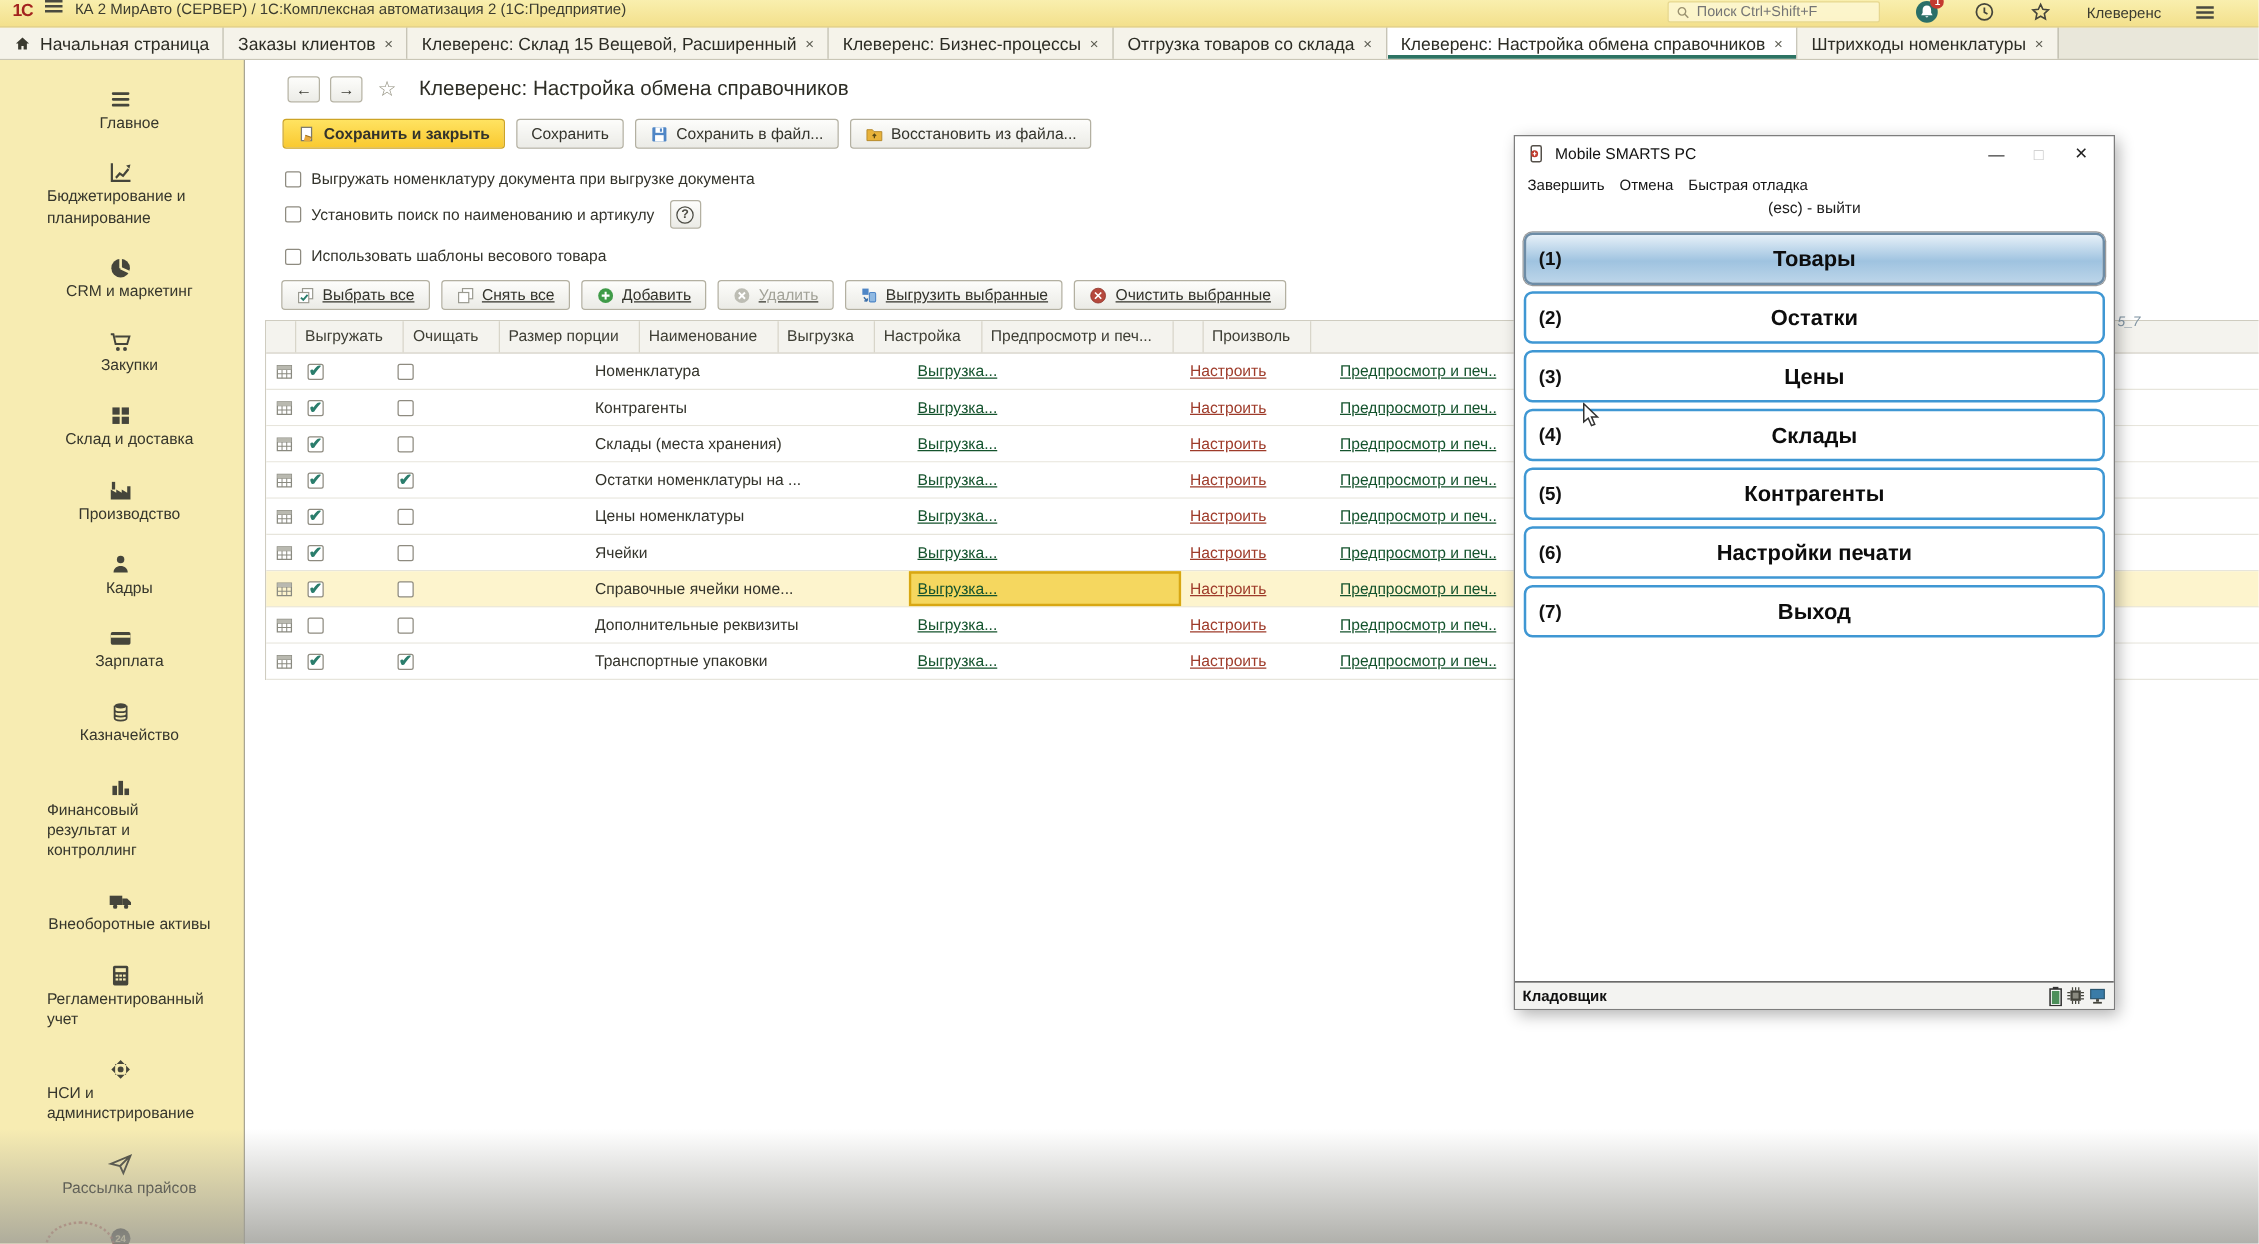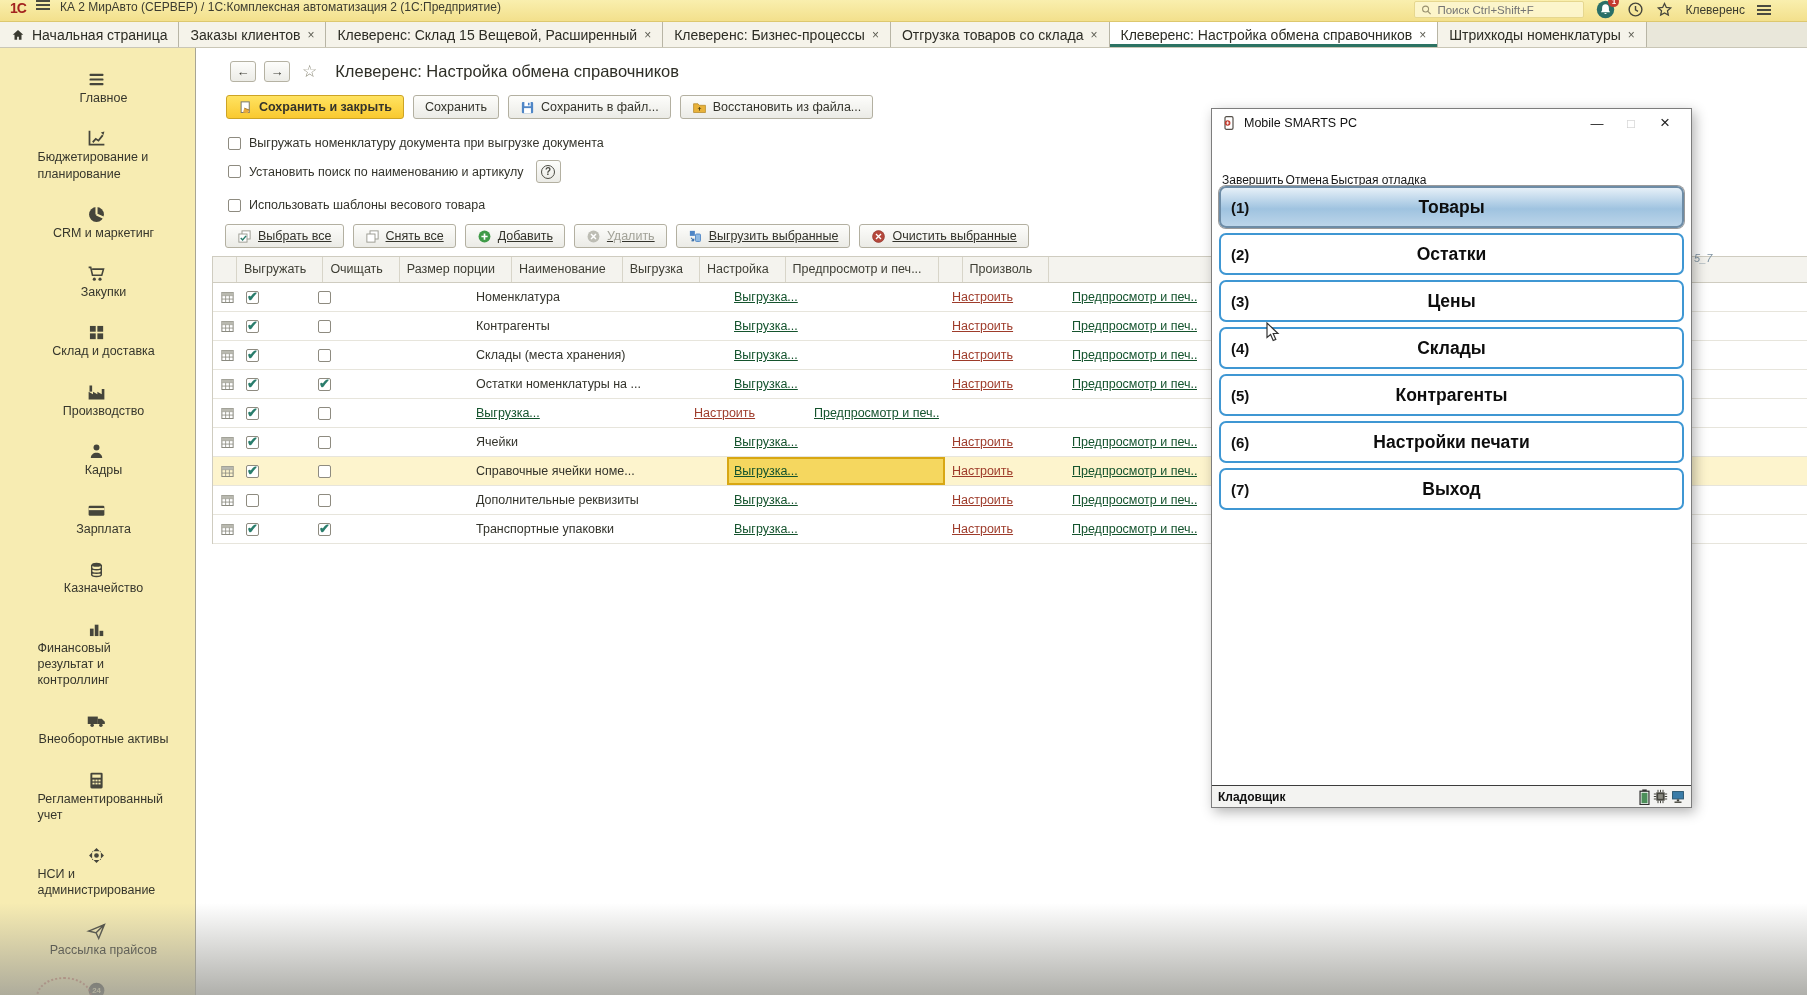--- a/index.html
+++ b/index.html
@@ -7,21 +7,21 @@
   body { font-family:"Liberation Sans", sans-serif; position:relative; background:#fff; color:#33332b; }
 
   
   #titlebar { position:absolute; left:0; top:0; width:1807px; height:22px;
     background:linear-gradient(#f9efae,#f3e08c); border-bottom:1px solid #ddc86f;
     display:flex; align-items:flex-start; padding:0 10px; gap:10px; z-index:30; }
   .logo1c { color:#a3231f; font-weight:bold; font-size:14px; letter-spacing:-1px; }
   .tb-burger { width:14px; height:10px; display:flex; flex-direction:column; justify-content:space-between; }
   .tb-burger i { display:block; height:2px; background:#4a4a40; }
   .app-title { font-size:12px; color:#3c3c30; }
-  #tb-right { margin-left:auto; display:flex; align-items:center; gap:12px; padding-right:26px; }
+  #tb-right { margin-left:auto; display:flex; align-items:center; gap:28px; padding-right:26px; }
   .searchbox { display:flex; align-items:center; gap:5px; background:rgba(253,247,210,.85);
     border:1px solid #e6d78f; border-radius:2px; height:17px; padding:0 6px; width:170px; }
   .searchbox input { border:none; background:transparent; outline:none; font-size:11.5px;
     color:#8a8160; width:140px; font-family:"Liberation Sans",sans-serif; }
   .bell-wrap { position:relative; width:19px; height:19px; }
   .badge { position:absolute; top:-4px; right:-4px; background:#c43a30; color:#fff; font-size:8px;
     font-weight:bold; border-radius:50%; width:11px; height:11px; line-height:11px; text-align:center; }
   .tb-user { font-size:12px; color:#3c3c30; }
 
   
@@ -97,21 +97,21 @@
 
   
   #dialog { position:absolute; left:1211px; top:108px; width:481px; height:700px; background:#fff;
     border:1px solid #7d7d7d; box-shadow:3px 4px 12px rgba(0,0,0,.3); z-index:40; }
   .dlg-titlebar { height:28px; display:flex; align-items:center; padding:0 9px; gap:7px; }
   .dlg-title { font-size:12.5px; color:#111; }
   .dlg-controls { margin-left:auto; display:flex; align-items:center; gap:0; }
   .dlg-ctl { width:34px; text-align:center; font-size:13px; color:#222; cursor:pointer; }
   .dlg-ctl.dim { color:#c6c6c6; }
   .dlg-ctl.x { font-size:17px; }
-  .dlg-menubar { height:22px; display:flex; align-items:center; gap:2px; padding:0 10px;margin-top:32px; }
+  .dlg-menubar { height:22px; display:flex; align-items:center; gap:12px; padding:0 10px; }
   .dlg-menu-item { font-size:12px; color:#161616; cursor:pointer; }
   .dlg-hint { height:20px; text-align:center; font-size:12.5px; color:#1c1c1c; }
   .mbtns { position:absolute; left:0; right:0; top:77px; padding:0 7px; }
   .mbtn { position:relative; height:42px; border:2px solid #3f97d3; border-radius:7px; background:#fff;
     margin-bottom:5px; display:flex; align-items:center; justify-content:center; cursor:pointer; }
   .mbtn.sel { background:linear-gradient(180deg,#e6f0f8 0%,#9fc3e0 55%,#bcd5e9 100%);
     border-color:#6d8ca6; box-shadow:0 0 0 1px #9a9a9a; }
   .mnum { position:absolute; left:10px; font-size:15px; font-weight:bold; color:#111; }
   .mlabel { font-size:17.5px; font-weight:bold; color:#0d0d0d; }
   .dlg-status { position:absolute; left:0; right:0; bottom:0; height:22px; background:#f3f3f1;
@@ -677,20 +677,21 @@
               <use href="#i-rowgrid"></use>
             </svg>
           </span>
           <span class="tcell c2">
             <span class="cb checked"></span>
           </span>
           <span class="tcell c3">
             <span class="cb"></span>
           </span>
           <span class="tcell c4"></span>
+          <span class="tcell c5">Цены номенклатуры</span>
           <span class="tcell c6">
             <a class="lnk dark">Выгрузка...</a>
           </span>
           <span class="tcell c7">
             <a class="lnk red">Настроить</a>
           </span>
           <span class="tcell c8">
             <a class="lnk dark">Предпросмотр и печ...</a>
           </span>
           <span class="tcell c9"></span>

